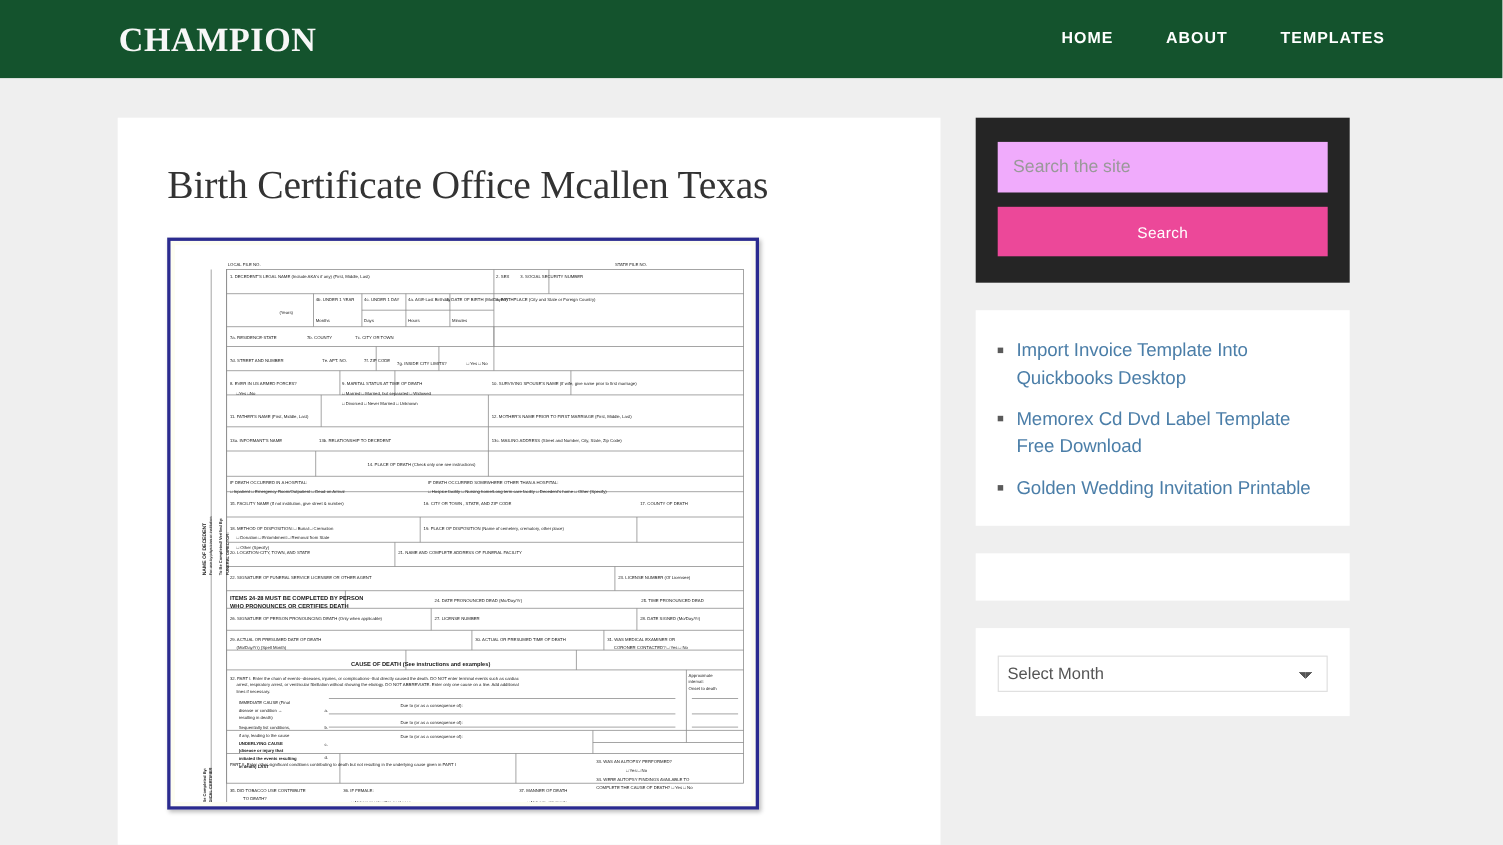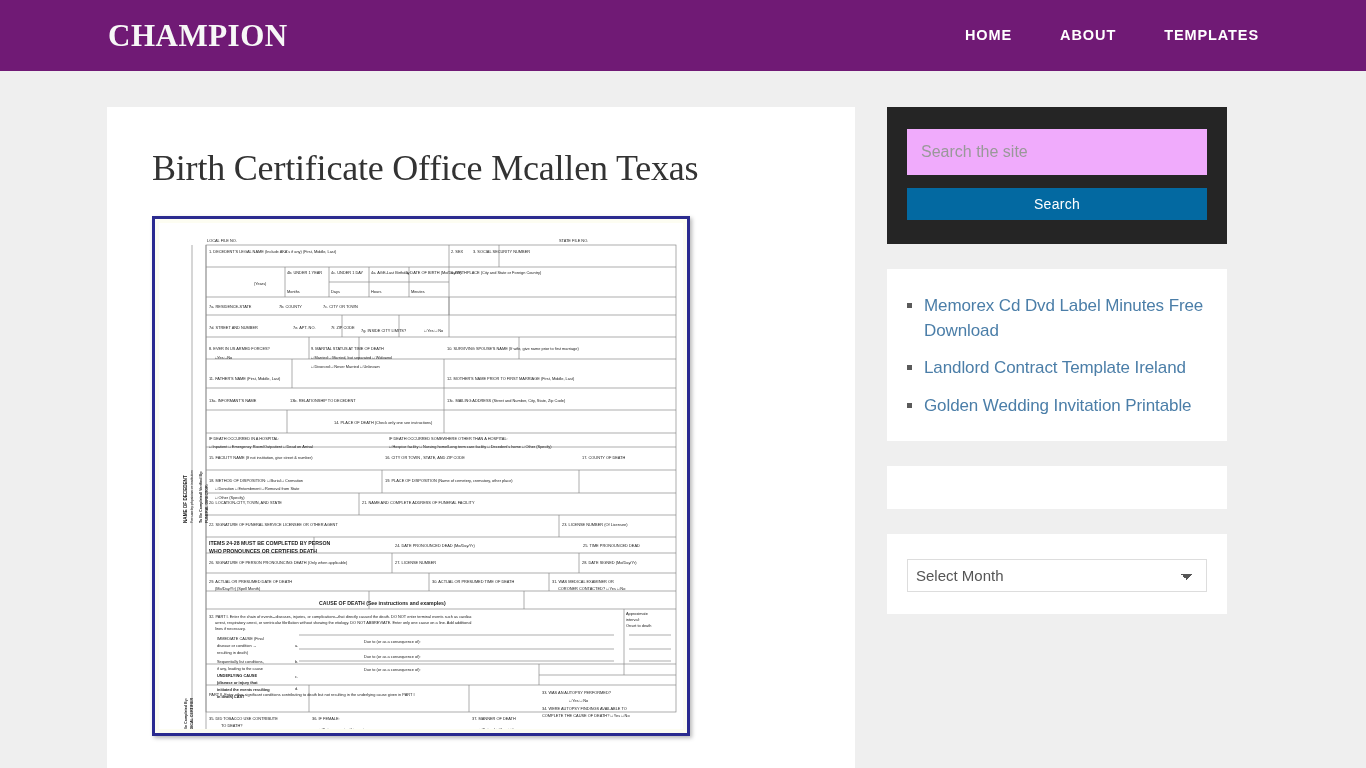--- a/index.html
+++ b/index.html
@@ -9,21 +9,21 @@
     height: 768px;
     overflow: hidden;
     background: #efefef;
     font-family: "Liberation Sans", sans-serif;
     -webkit-font-smoothing: antialiased;
   }
 
   
   .site-header {
     height: 71px;
-    background: #701a75;
+    background: #14532d;
     display: flex;
     align-items: center;
     position: relative;
   }
   .header-inner {
     width: 1152px;
     margin: 0 auto;
     display: flex;
     align-items: center;
     justify-content: space-between;
@@ -152,23 +152,23 @@
     border: none;
     outline: none;
     padding: 0 14px;
     font-family: "Liberation Sans", sans-serif;
     font-size: 16px;
     color: #333;
   }
   .search-field::placeholder { color: #999999; }
   .search-submit {
     width: 100%;
-    height: 32px;
+    height: 45px;
     margin-top: 13px;
-    background: #0369a1;
+    background: #ec4899;
     border: none;
     color: #ffffff;
     font-family: "Liberation Sans", sans-serif;
     font-size: 14px;
     letter-spacing: 0.3px;
     cursor: pointer;
   }
 
   .post-list { list-style: none; }
   .post-list li {
@@ -432,22 +432,22 @@
 
   <aside class="sidebar">
 
     <section class="widget dark">
       <input class="search-field" type="text" placeholder="Search the site" style="">
       <button class="search-submit">Search</button>
     </section>
 
     <section class="widget">
       <ul class="post-list">
-        <li><a href="#">Memorex Cd Dvd Label Minutes Free Download</a></li>
-        <li><a href="#">Landlord Contract Template Ireland</a></li>
+        <li><a href="#">Import Invoice Template Into Quickbooks Desktop</a></li>
+        <li><a href="#">Memorex Cd Dvd Label Template Free Download</a></li>
         <li><a href="#">Golden Wedding Invitation Printable</a></li>
       </ul>
     </section>
 
     <section class="widget empty"></section>
 
     <section class="widget">
       <select class="archive-select">
         <option>Select Month</option>
       </select>

